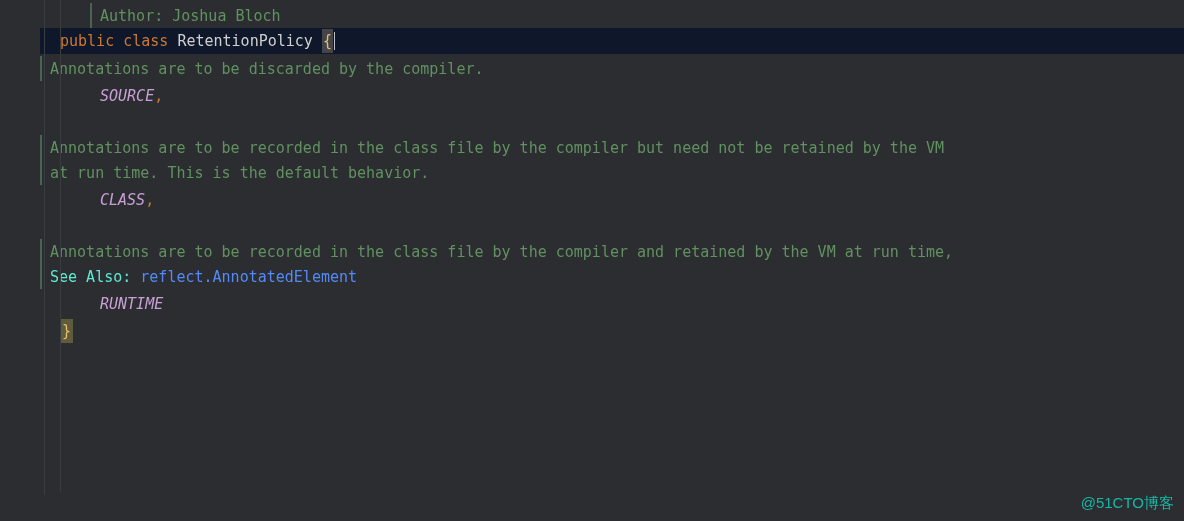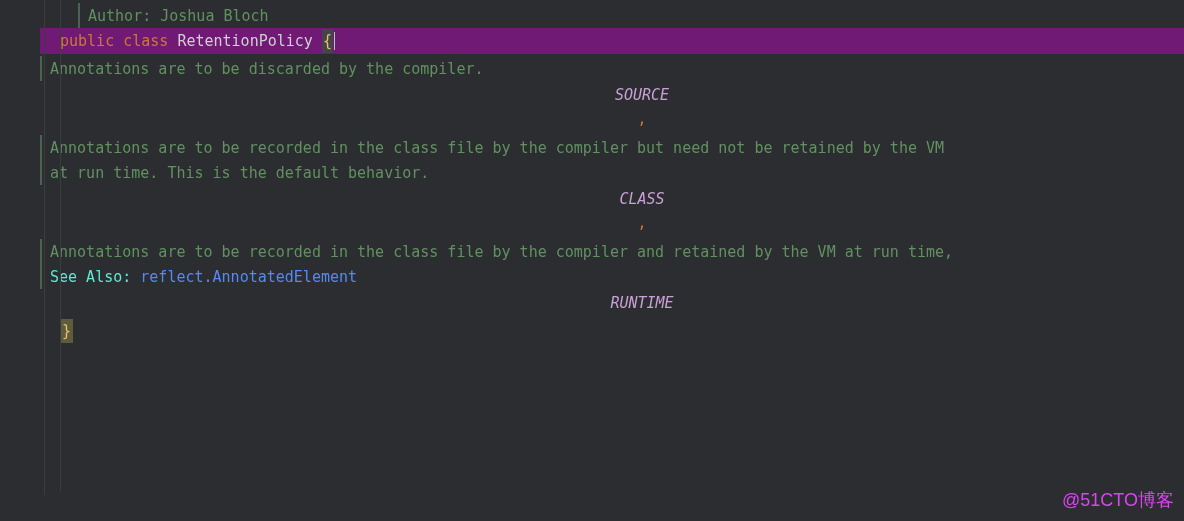--- a/index.html
+++ b/index.html
@@ -45,31 +45,30 @@
     }
     .doc-text {
       color: #619160;
     }
     .line {
       height: 25px;
       display: flex;
       align-items: center;
     }
     .signature-line {
-      background: #701a75;
+      background: #0f172a;
       height: 26px;
       display: flex;
       align-items: center;
       padding-left: 20px;
       margin-bottom: 2px;
     }
     .enum-const {
       padding-left: 60px;
       margin-bottom: 2px;
-      flex-direction: column;
     }
     .enum-name {
       color: #c8a0d6;
       font-style: italic;
     }
     .kw {
       color: #cc7832;
     }
     .classname {
       color: #d0d0d0;
@@ -91,30 +90,30 @@
     .see-also {
       color: #5eead4;
     }
     .link {
       color: #548af7;
     }
     .blank {
       height: 25px;
     }
     .author-block {
-      margin-left: 38px;
+      margin-left: 50px;
       padding-left: 8px;
       border-left: 2px solid #4a6451;
     }
     .watermark {
       position: absolute;
       right: 10px;
       bottom: 6px;
-      color: #d946ef;
-      font-size: 18px;
+      color: #14b8a6;
+      font-size: 15px;
       font-family: Arial, sans-serif;
     }
     .caret {
       display: inline-block;
       width: 1px;
       height: 18px;
       background: #bcbec4;
       vertical-align: middle;
       margin-left: 1px;
     }

